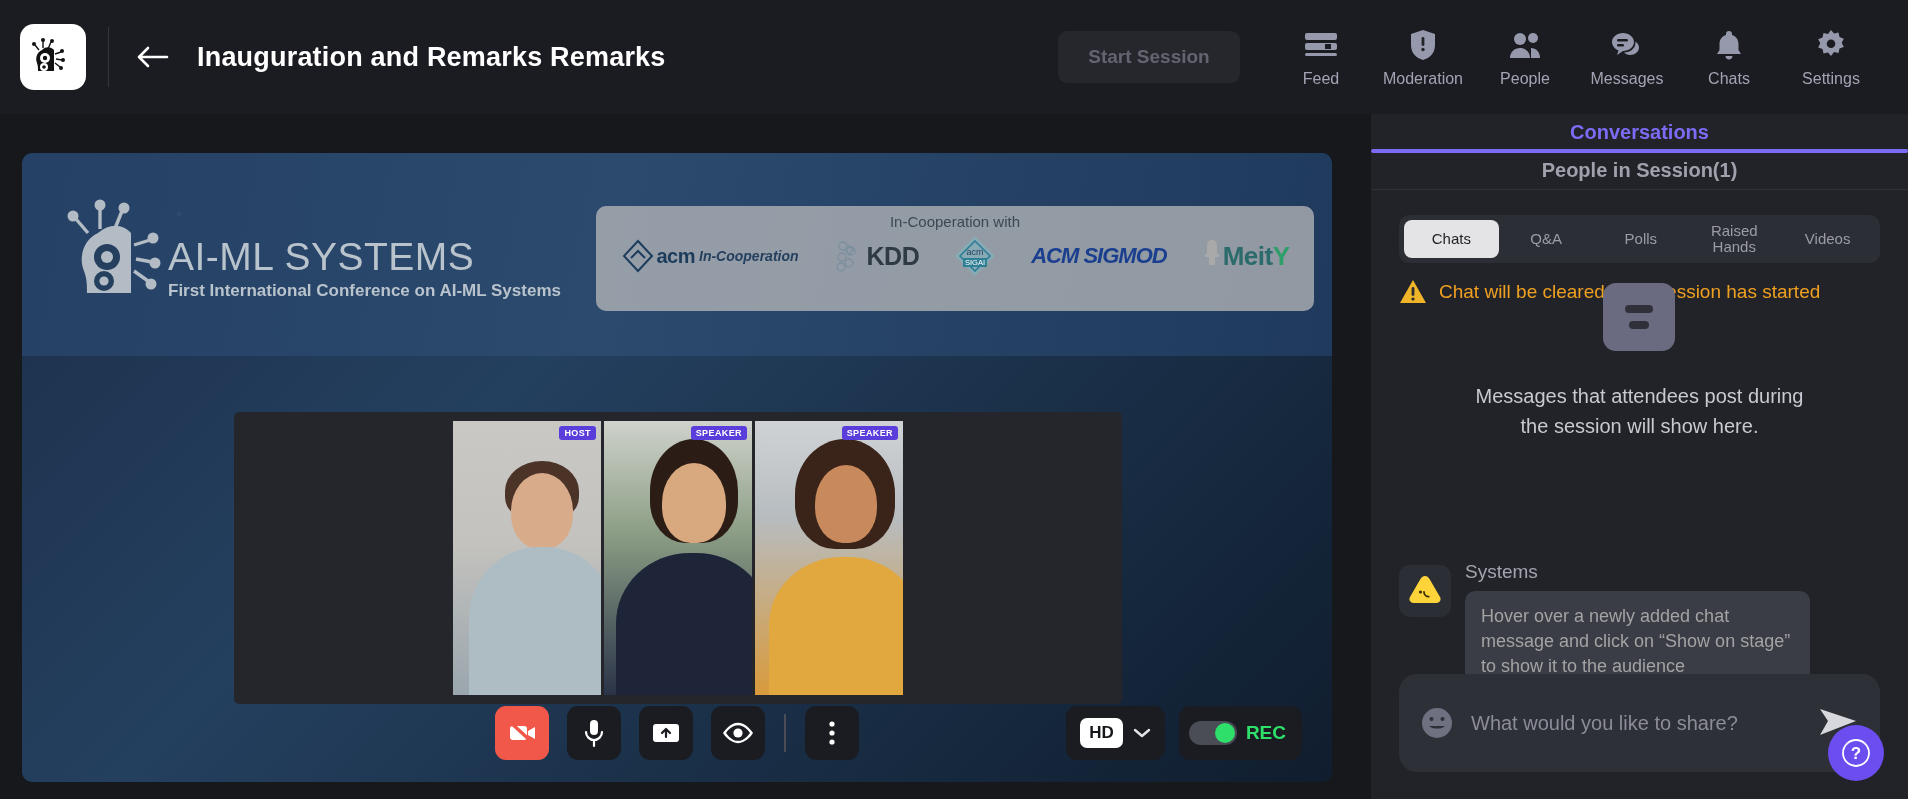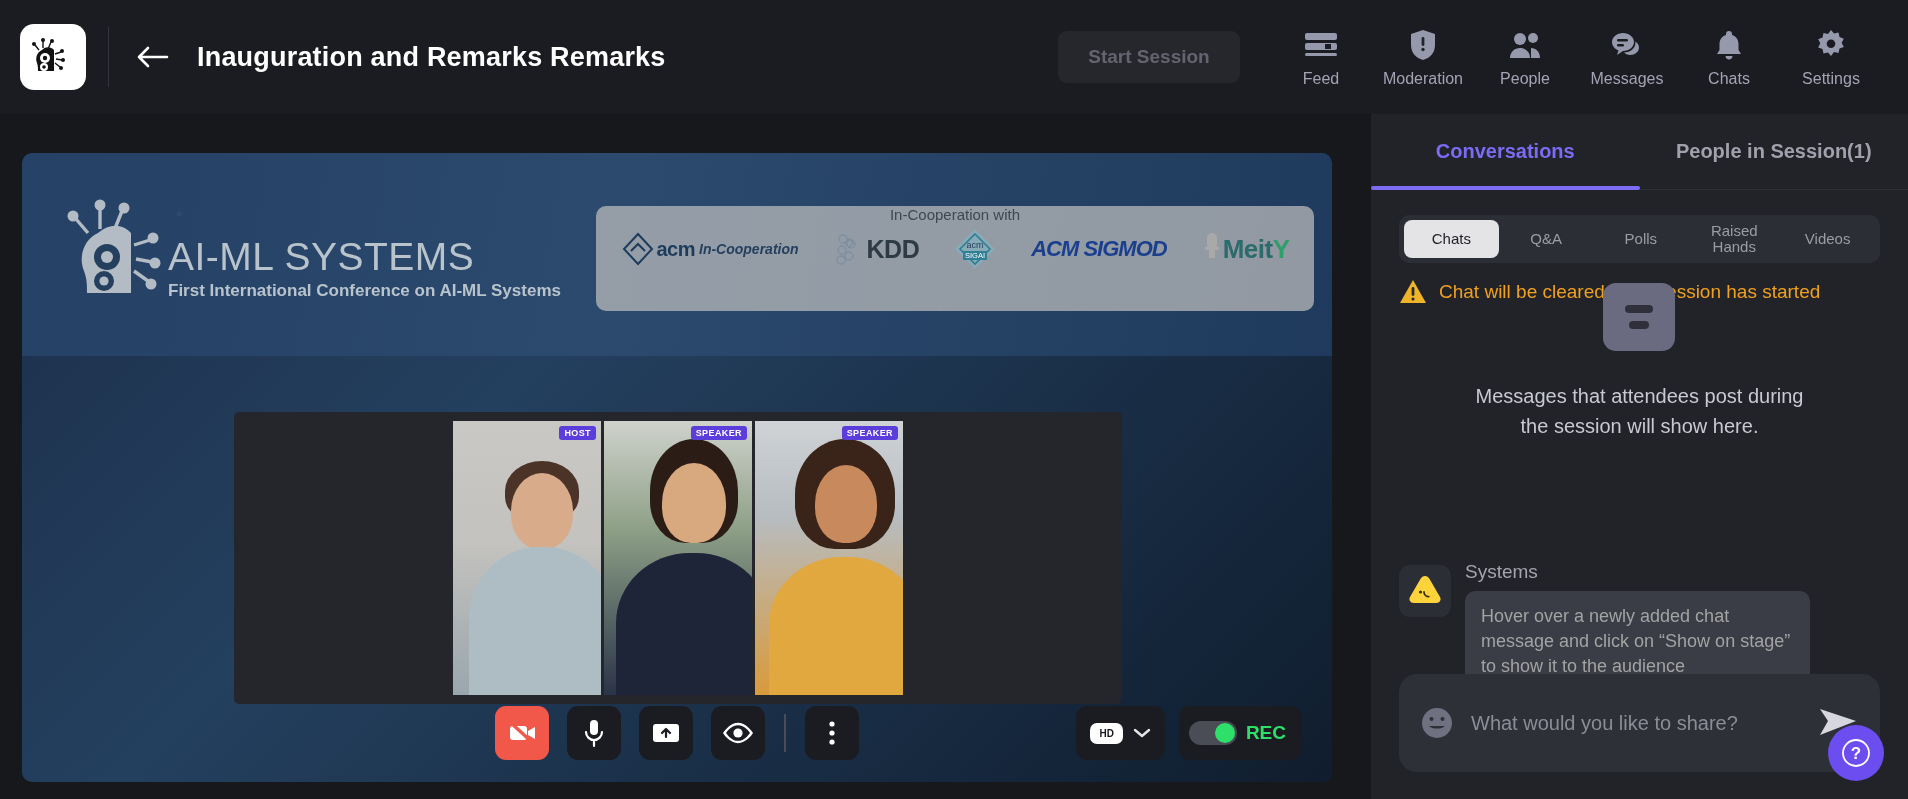--- a/index.html
+++ b/index.html
@@ -67,21 +67,21 @@
   }
   .conf-logo { position: absolute; left: 40px; top: 38px; display: flex; align-items: flex-end; }
   .conf-text { margin-left: -6px; padding-bottom: 2px; }
   .conf-title { font-size: 39px; color: #b9c3cc; letter-spacing: .5px; line-height: 1; }
   .conf-sub { font-size: 17px; color: #b9c3cc; font-weight: bold; margin-top: 5px; }
   .sponsor-bar {
     position: absolute; left: 574px; top: 53px; width: 718px; height: 105px;
     background: rgba(190,190,190,.72); border-radius: 10px;
     display: flex; flex-direction: column; align-items: center;
   }
-  .sponsor-title { color: #3c4852; font-size: 15px; }
+  .sponsor-title { color: #3c4852; font-size: 15px; margin-top: 7px; }
   .sponsor-logos { display: flex; align-items: center; gap: 34px; margin-top: 4px; }
   .sp { display: flex; align-items: center; }
   .sp-acm-text { font-size: 20px; color: #1d3c5c; font-weight: bold; letter-spacing: -.5px;}
   .sp-italic { font-size: 14px; color: #24405e; font-style: italic; font-weight: bold; margin-left: 4px;}
   .sp-kdd { font-size: 25px; color: #2e3b45; font-weight: bold; letter-spacing: -.5px;}
   .sp-sigmod { font-size: 22px; color: #1b3f8f; font-weight: bold; font-style: italic; letter-spacing:-1px;}
   .sp-meity { font-size: 26px; font-weight: bold; letter-spacing: -.5px; }
   .stage-bg {
     position: absolute; left: 0; top: 203px; width: 100%; height: 426px;
     background: linear-gradient(135deg,#1e3350 0%, #24405f 30%, #16293f 75%, #101d2e 100%);
@@ -117,35 +117,35 @@
     cursor: pointer; border: none;
   }
   .tb-btn.danger { background: #f2584a; }
   .tb-sep { width: 2px; height: 38px; background: #4b4d56; margin: 0 10px; }
   .tb-right { position: absolute; right: 30px; display: flex; align-items: center; gap: 14px; }
   .hd-btn {
     height: 54px; border-radius: 11px; background: #1a1c22; display: flex;
     align-items: center; gap: 10px; padding: 0 14px; cursor: pointer;
   }
   .hd-chip {
-    background: #fff; color: #14161a; font-size: 10px; font-weight: bold;
+    background: #fff; color: #14161a; font-size: 17px; font-weight: bold;
     border-radius: 7px; padding: 5px 9px;
   }
   .rec-btn {
     height: 54px; border-radius: 11px; background: #1a1c22; display: flex;
     align-items: center; gap: 9px; padding: 0 16px 0 10px; cursor: pointer;
   }
   .rec-toggle { width: 48px; height: 24px; border-radius: 12px; background: #4a4c56; position: relative; }
   .rec-knob { position: absolute; right: 2px; top: 2px; width: 20px; height: 20px; border-radius: 50%; background: #2ee06a; }
   .rec-label { color: #2ee06a; font-size: 19px; font-weight: bold; }
   
   .panel {
     position: absolute; right: 0; top: 0; width: 537px; height: 685px; background: #212328;
   }
-  .panel-tabs { display: flex; height: 76px; border-bottom: 1px solid #2e3036; }
+  .panel-tabs { display: flex; height: 76px; border-bottom: 1px solid #2e3036; flex-direction: column; }
   .ptab {
     flex: 1; display: flex; align-items: center; justify-content: center;
     color: #a0a1ad; font-size: 20px; font-weight: bold; cursor: pointer;
     position: relative;
   }
   .ptab.active { color: #7c6cf5; }
   .ptab.active::after {
     content: ''; position: absolute; left: 0; right: 0; bottom: -1px; height: 4px;
     background: #7c6cf5; border-radius: 2px;
   }

